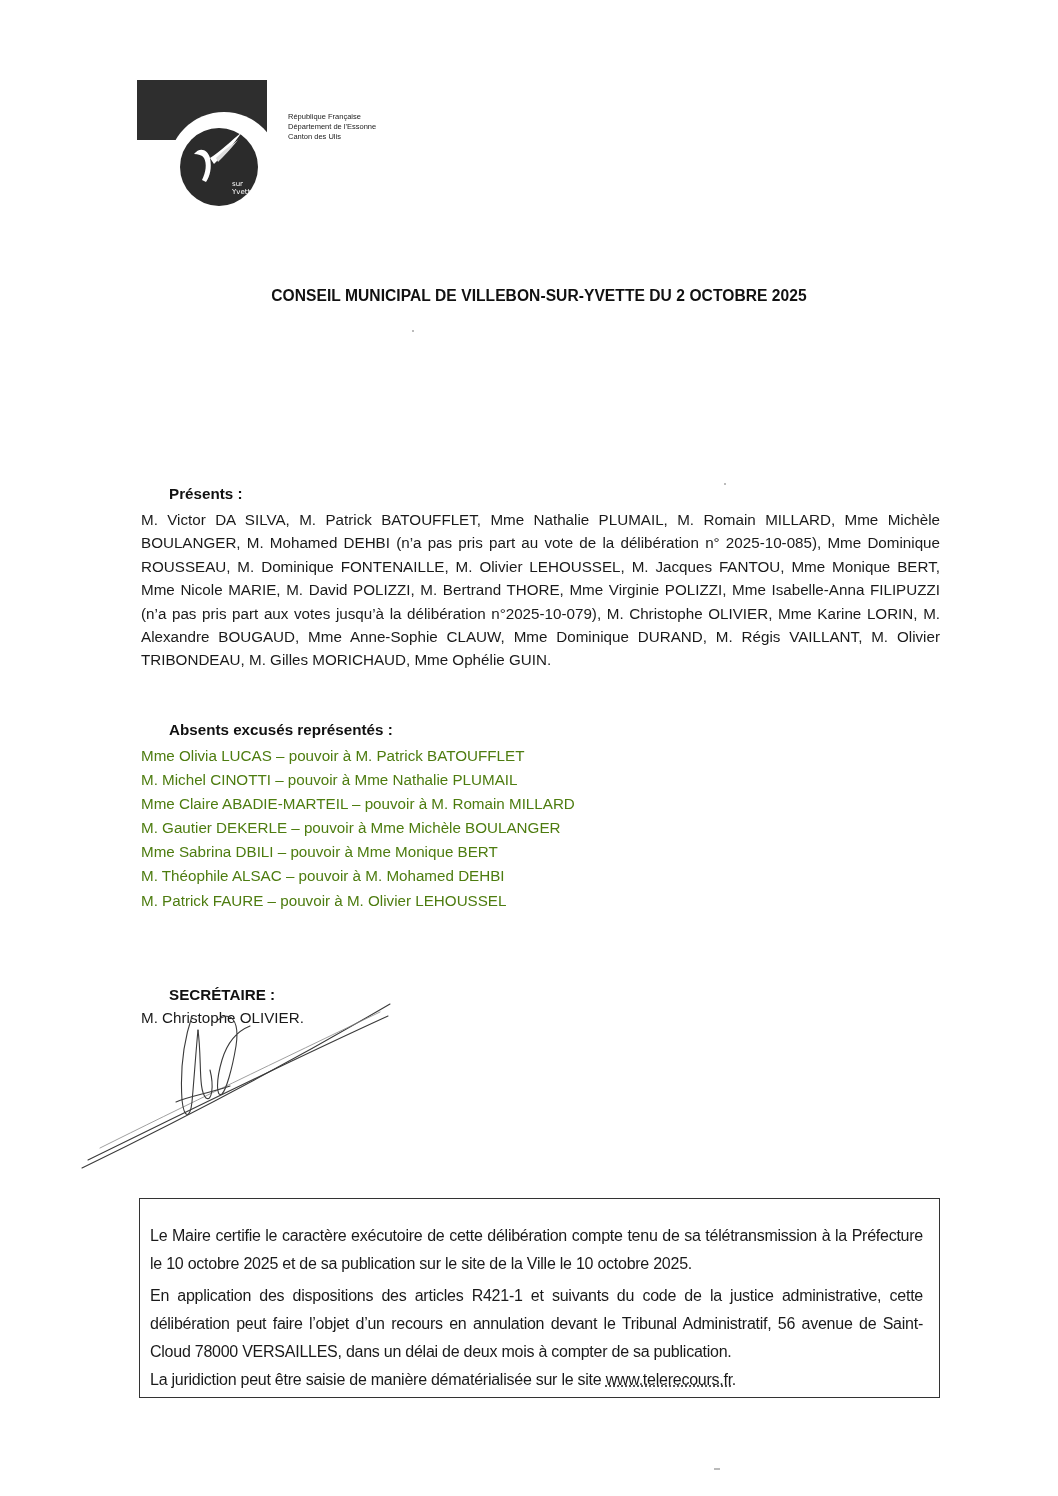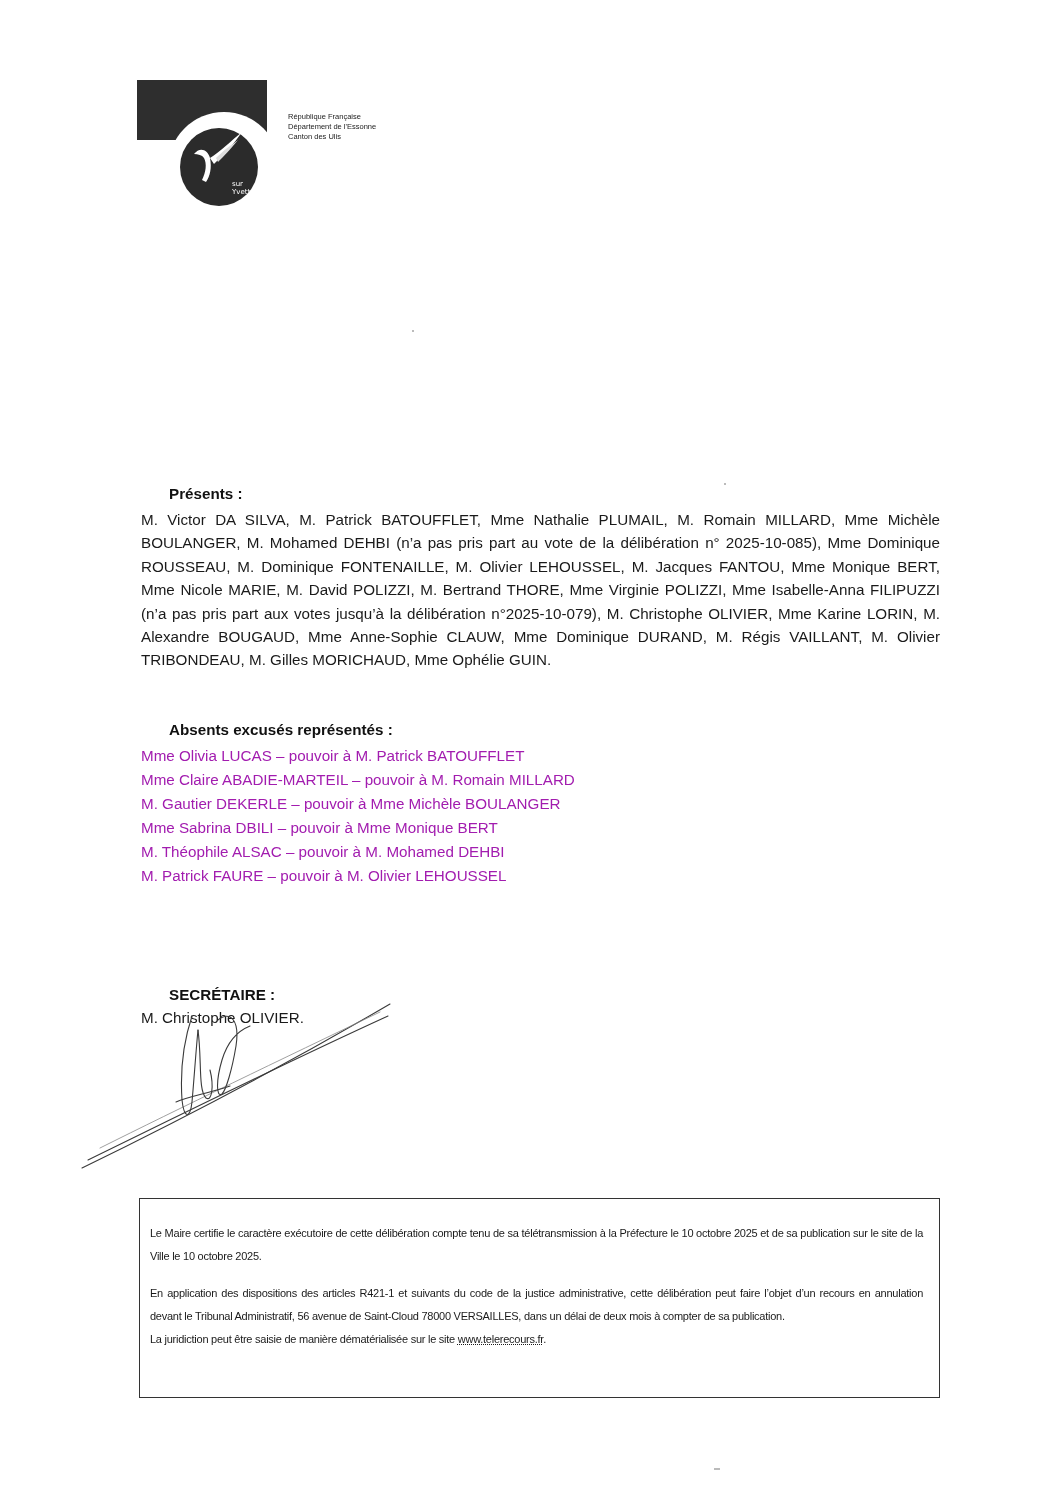--- a/index.html
+++ b/index.html
@@ -58,38 +58,38 @@
     .heading {
       position: absolute; left: 141px; font-weight: bold; font-size: 15.2px; color: #111;
       font-family: "Liberation Sans", sans-serif;
       margin-left: 28px;
     }
     .presents-h { top: 485px; }
     .presents-body { top: 508px; }
     .absents-h { top: 721px; }
     .absents-list {
       position: absolute; left: 141px; top: 744px; margin: 0; padding: 0; list-style: none;
-      font-size: 15.2px; line-height: 24.1px; color: #a21caf;
+      font-size: 15.2px; line-height: 24.1px; color: #4d7c0f;
       font-family: "Liberation Sans", sans-serif;
     }
     .secretaire-h { top: 986px; }
     .secretaire-name {
       position: absolute; left: 141px; top: 1009px; font-size: 15.2px; color: #1a1a1a;
       font-family: "Liberation Sans", sans-serif;
     }
     .signature { position: absolute; left: 80px; top: 990px; }
 
     
     .legal-box {
       position: absolute; left: 139px; top: 1198px; width: 801px; height: 200px;
       border: 1.3px solid #333; box-sizing: border-box;
     }
     .legal-p {
       position: absolute; left: 10px; right: 16px;
-      font-size: 11px; line-height: 23px; text-align: justify; color: #1a1a1a;
+      font-size: 16px; line-height: 28px; text-align: justify; color: #1a1a1a;
       font-family: "Liberation Sans", sans-serif; letter-spacing: -0.25px;
     }
     .legal-p1 { top: 23px; }
     .legal-p2 { top: 83px; }
     .legal-link { color: #1a1a1a; text-decoration: underline; text-decoration-style: dotted; }
 
     .speck { position: absolute; background: #bbb; }
   </style>
 </head>
 <body>
@@ -108,28 +108,30 @@
       <span class="logo-word" style="left:16px; top:34px;">Villebon</span>
       <span class="logo-sub" style="left:20px; top:52px;">sur Yvette</span>
     </div>
     <div class="rf-lines">
       <div>République Française</div>
       <div>Département de l'Essonne</div>
       <div>Canton des Ulis</div>
     </div>
   </div>
 
+  <div class="doc-title">CONSEIL MUNICIPAL DE VILLEBON-SUR-YVETTE DU 2 OCTOBRE 2025</div>
 
 
   <div class="heading presents-h">Présents :</div>
   <div class="para presents-body">M. Victor DA SILVA, M. Patrick BATOUFFLET, Mme Nathalie PLUMAIL, M. Romain MILLARD, Mme Michèle BOULANGER, M. Mohamed DEHBI (n’a pas pris part au vote de la délibération n° 2025-10-085), Mme Dominique ROUSSEAU, M. Dominique FONTENAILLE, M. Olivier LEHOUSSEL, M. Jacques FANTOU, Mme Monique BERT, Mme Nicole MARIE, M. David POLIZZI, M. Bertrand THORE, Mme Virginie POLIZZI, Mme Isabelle-Anna FILIPUZZI (n’a pas pris part aux votes jusqu’à la délibération n°2025-10-079), M. Christophe OLIVIER, Mme Karine LORIN, M. Alexandre BOUGAUD, Mme Anne-Sophie CLAUW, Mme Dominique DURAND, M. Régis VAILLANT, M. Olivier TRIBONDEAU, M. Gilles MORICHAUD, Mme Ophélie GUIN.</div>
 
   <div class="heading absents-h">Absents excusés représentés :</div>
   <ul class="absents-list">
     <li>Mme Olivia LUCAS – pouvoir à M. Patrick BATOUFFLET</li>
+    <li>M. Michel CINOTTI – pouvoir à Mme Nathalie PLUMAIL</li>
     <li>Mme Claire ABADIE-MARTEIL – pouvoir à M. Romain MILLARD</li>
     <li>M. Gautier DEKERLE – pouvoir à Mme Michèle BOULANGER</li>
     <li>Mme Sabrina DBILI – pouvoir à Mme Monique BERT</li>
     <li>M. Théophile ALSAC – pouvoir à M. Mohamed DEHBI</li>
     <li>M. Patrick FAURE – pouvoir à M. Olivier LEHOUSSEL</li>
   </ul>
 
   <div class="heading secretaire-h">SECRÉTAIRE :</div>
   <div class="secretaire-name">M. Christophe OLIVIER.</div>
   <svg class="signature" width="320" height="190" viewBox="0 0 320 190">

